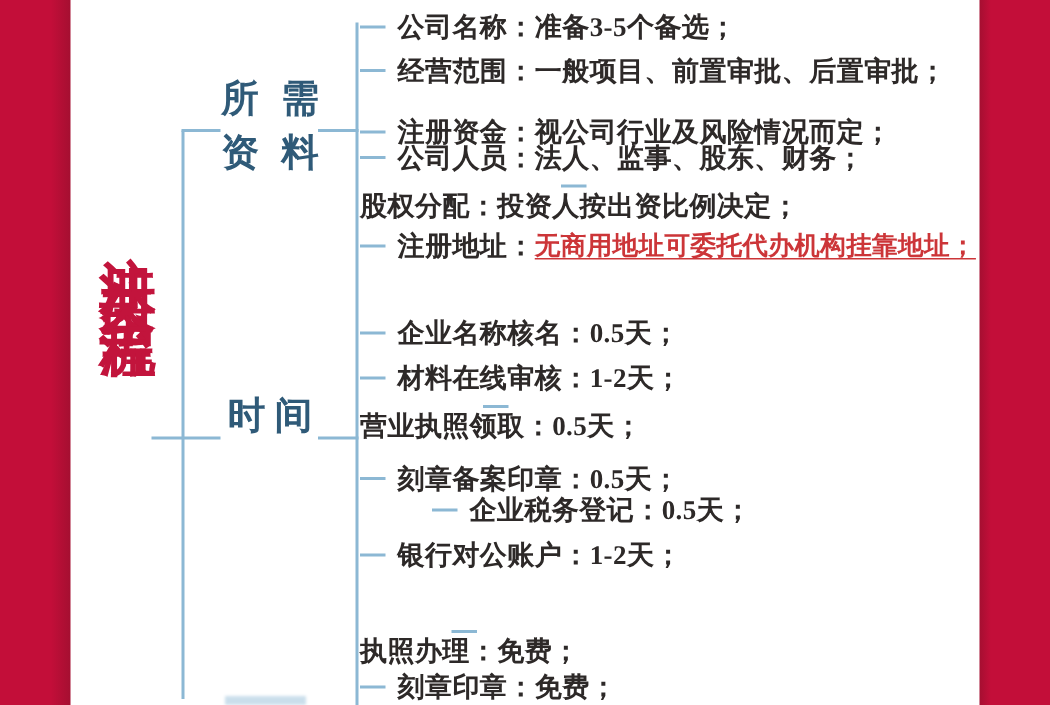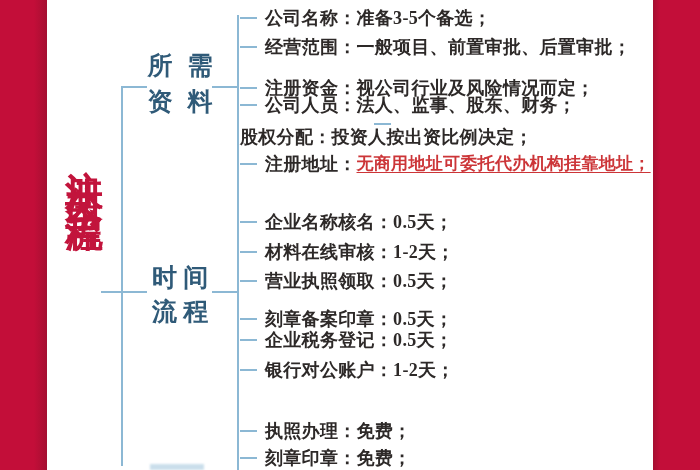--- a/index.html
+++ b/index.html
@@ -54,21 +54,20 @@
   <div class="line conn conn1-right"></div>
   <div class="line conn conn2-left"></div>
   <div class="line conn conn2-right"></div>
 
   <div class="sec-label sec-label-0">
     <div>所 需</div>
     <div>资 料</div>
   </div>
   <div class="sec-label sec-label-1">
     <div>时 间</div>
-    <div>流 程</div>
   </div>
 
   <div class="label-fragment"></div>
 
   <div id="rows">
       <div class="row" style="top: 6.5px;">
         <span class="tick"></span>
         <span class="row-text">公司名称：准备3-5个备选；</span>
       </div>
       <div class="row" style="top: 35.7px;">
@@ -93,37 +92,37 @@
         <span class="hl">无商用地址可委托代办机构挂靠地址；</span>
       </div>
       <div class="row" style="top: 211px;">
         <span class="tick"></span>
         <span class="row-text">企业名称核名：0.5天；</span>
       </div>
       <div class="row" style="top: 240.6px;">
         <span class="tick"></span>
         <span class="row-text">材料在线审核：1-2天；</span>
       </div>
-      <div class="row" style="top: 270.2px;">
+      <div class="row" style="top: 270.2px; flex-direction: column;">
         <span class="tick"></span>
         <span class="row-text">营业执照领取：0.5天；</span>
       </div>
       <div class="row" style="top: 308px;">
         <span class="tick"></span>
         <span class="row-text">刻章备案印章：0.5天；</span>
       </div>
-      <div class="row" style="top: 329.4px;">
+      <div class="row" style="top: 329.4px; margin-left: 48px;">
         <span class="tick"></span>
         <span class="row-text">企业税务登记：0.5天；</span>
       </div>
       <div class="row" style="top: 359px;">
         <span class="tick"></span>
         <span class="row-text">银行对公账户：1-2天；</span>
       </div>
-      <div class="row" style="top: 420px;">
+      <div class="row" style="top: 420px; flex-direction: column;">
         <span class="tick"></span>
         <span class="row-text">执照办理：免费；</span>
       </div>
       <div class="row" style="top: 447px;">
         <span class="tick"></span>
         <span class="row-text">刻章印章：免费；</span>
       </div>
     </div>
 
 </div>

